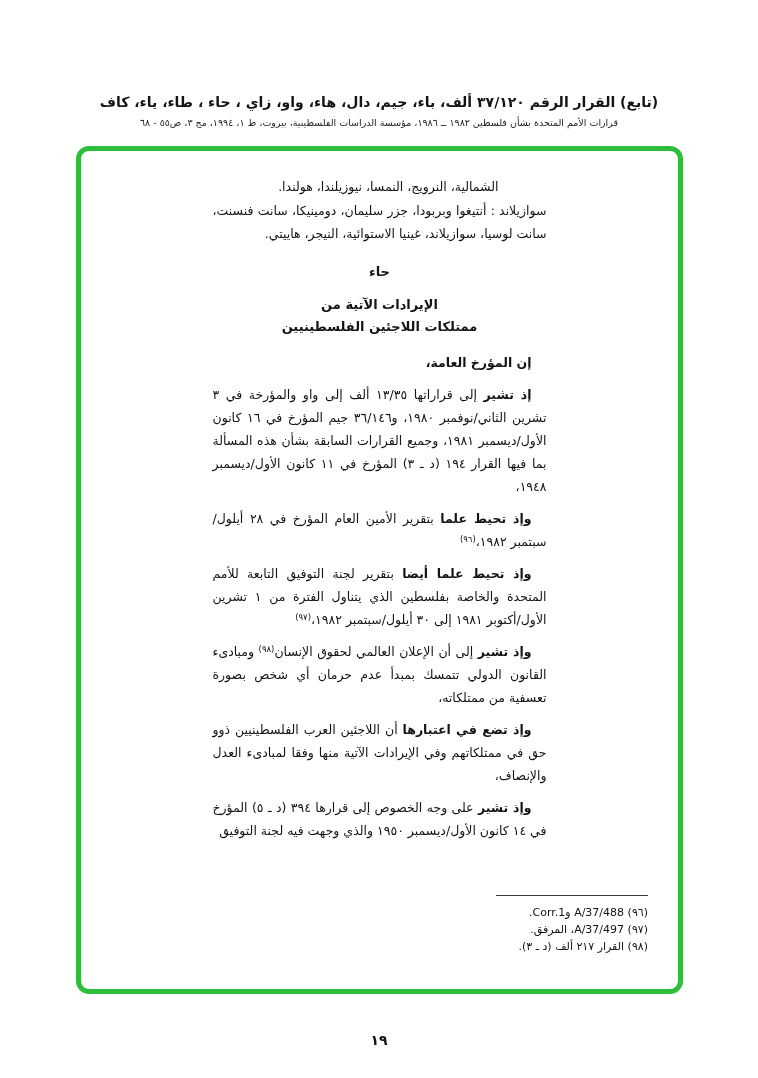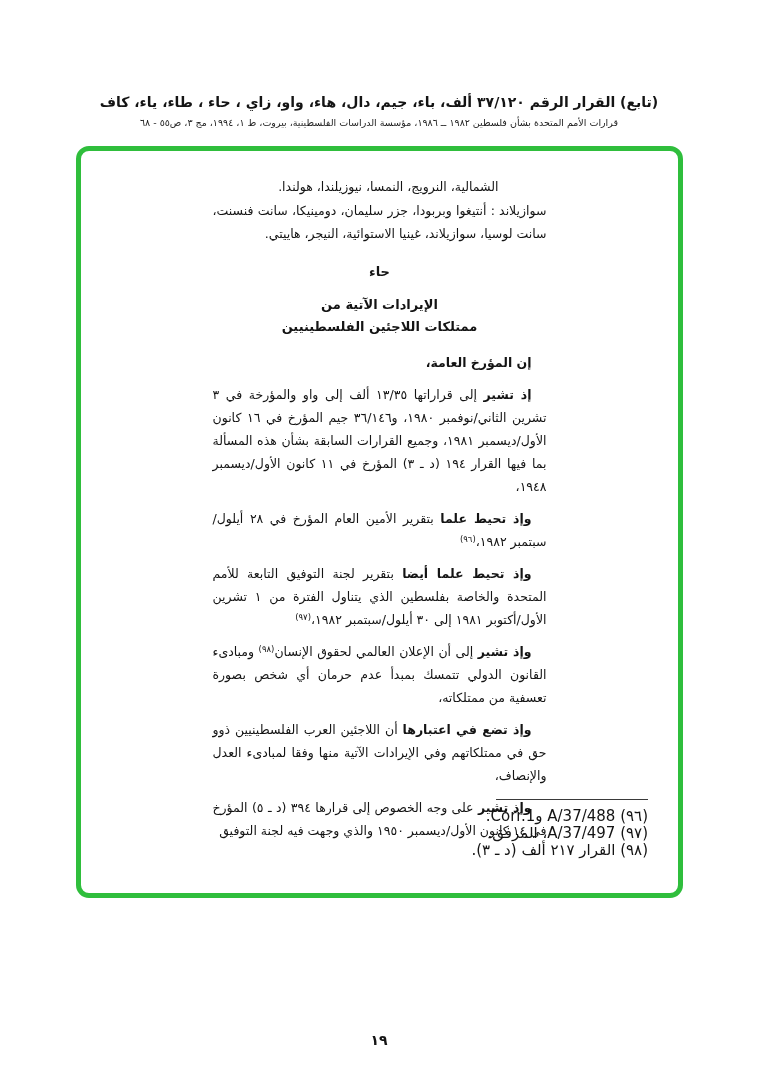--- a/index.html
+++ b/index.html
@@ -10,21 +10,21 @@
     color: #141414;
   }
   .page { position: relative; width: 758px; height: 1078px; overflow: hidden; background: #fff; }
 
   .doc-header { padding-top: 94px; text-align: center; direction: rtl; }
   .doc-header .title { font-size: 14px; font-weight: bold; letter-spacing: 0.2px; }
   .doc-header .source { font-size: 9.5px; margin-top: 7px; color: #1c1c1c; }
 
   .green-frame {
     position: absolute; left: 76px; top: 146px;
-    width: 607px; height: 752px;
+    width: 607px; height: 848px;
     border: 5px solid #2fbe3c; border-radius: 13px;
     box-sizing: border-box; overflow: hidden; background: #fff;
   }
 
   .content {
     direction: rtl;
     width: 334px; margin: 24px auto 0;
     font-size: 12.5px; line-height: 23px;
     text-align: justify;
   }
@@ -34,21 +34,21 @@
   .sec-title { text-align: center; font-weight: bold; font-size: 13px; line-height: 22px; }
   .sec-title.first { margin-top: 11px; }
   .opening { font-weight: bold; text-indent: 15px; margin: 13px 0 0; text-align: right; }
   .para { margin: 9px 0 0; text-indent: 15px; }
   .para .lead { font-weight: bold; }
   .fnref { font-size: 8.5px; vertical-align: 4px; line-height: 0; }
 
   .footnotes {
     position: absolute; right: 30px; bottom: 34px;
     direction: rtl; text-align: right;
-    font-size: 15px; line-height: 17px; width: 320px;
+    font-size: 11px; line-height: 17px; width: 320px;
   }
   .fn-rule { width: 152px; height: 1px; background: #3a3a3a; margin-bottom: 8px; }
   .fn-line { white-space: nowrap; }
 
   .page-number {
     position: absolute; left: 0; right: 0; bottom: 30px;
     text-align: center; font-size: 14px; font-weight: bold;
   }
 </style>
 </head>

